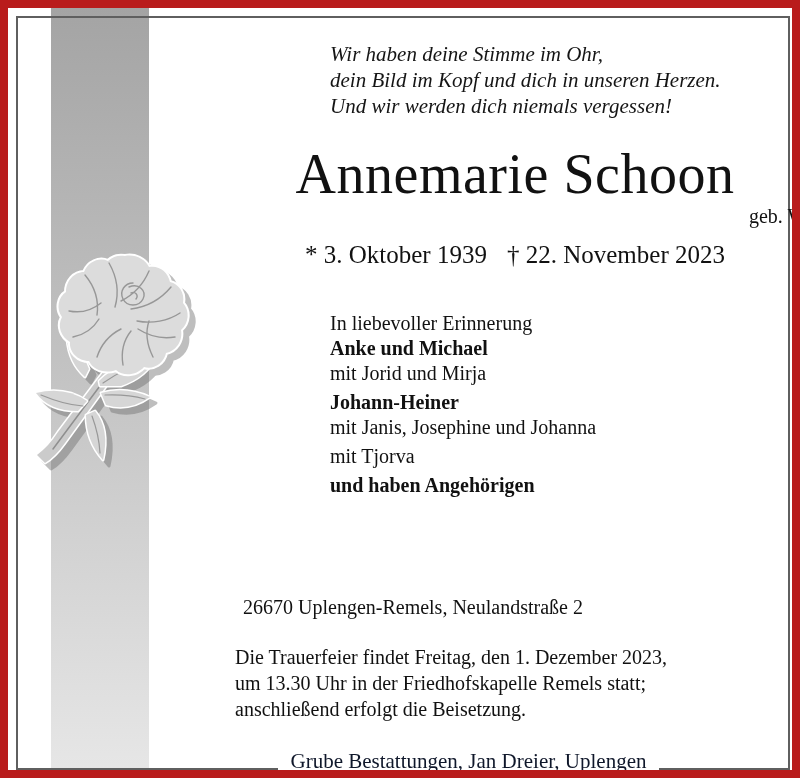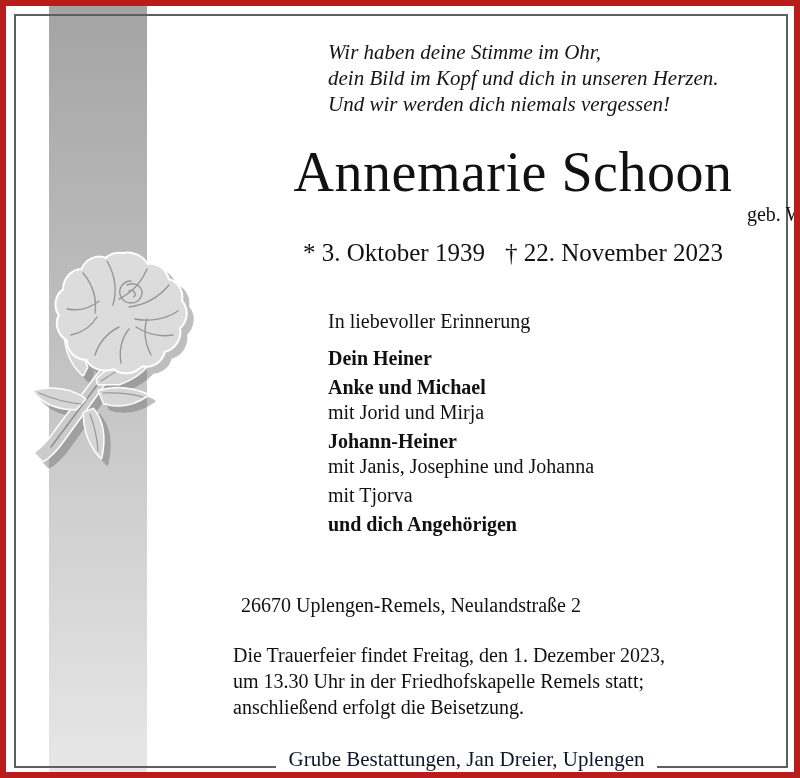--- a/index.html
+++ b/index.html
@@ -1,21 +1,21 @@
 <!DOCTYPE html>
 <html><head>
 <meta charset="utf-8">
 <style>
   html,body { margin:0; padding:0; background:#fff; }
   .page {
     position:relative;
     width:800px; height:778px;
     box-sizing:border-box;
     background:#ffffff;
-    border:6px solid #b91c1c;
+    border:8px solid #b91c1c;
     font-family:"Liberation Serif", serif;
     color:#111111;
     overflow:hidden;
   }
   
   .gray-bar {
     position:absolute; z-index:1;
     left:43px; top:0; width:98px; height:768px;
     background:linear-gradient(180deg,#a4a4a4 0%,#c8c8c8 55%,#e7e7e7 100%);
   }
@@ -35,21 +35,21 @@
     left:322px; top:33px;
     font-style:italic; font-size:21px; line-height:26px;
     color:#151515;
   }
   .center-col { left:141px; width:732px; text-align:center; }
   .name   { top:136px; font-size:56px; line-height:1.08; letter-spacing:0.5px; }
   .maiden { top:197px; font-size:20px;text-align:right; }
   .dates  { top:233px; font-size:25px; }
   .dates .birth { margin-right:20px; }
   .memorial { left:322px; top:303px; font-size:20px; }
-  .memorial .intro { line-height:25px; margin-bottom:12px; }
+  .memorial .intro { line-height:25px; }
   .memorial .group { margin-bottom:4px; }
   .memorial .g-name  { font-weight:700; line-height:25px; }
   .memorial .g-detail{ line-height:25px; }
   .address { left:235px; top:587px; font-size:20px; line-height:25px; }
   .funeral { left:227px; top:636px; font-size:20px; line-height:26px; }
   .footer-band {
     position:absolute; z-index:5;
     left:141px; top:741px; width:639px;
     text-align:center;
   }
@@ -116,35 +116,32 @@
 
   <div class="txt center-col name">Annemarie Schoon</div>
   <div class="txt center-col maiden">geb. Wiesemann</div>
   <div class="txt center-col dates">
     <span class="birth">* 3. Oktober 1939</span><span>† 22. November 2023</span>
   </div>
 
   <div class="txt memorial">
     <div class="intro">In liebevoller Erinnerung</div>
     <div class="group">
-      <div class="g-name">Dein Heiner</div>
-    </div>
-    <div class="group">
       <div class="g-name">Anke und Michael</div>
       <div class="g-detail">mit Jorid und Mirja</div>
     </div>
     <div class="group">
       <div class="g-name">Johann-Heiner</div>
       <div class="g-detail">mit Janis, Josephine und Johanna</div>
     </div>
     <div class="group">
       <div class="g-detail">mit Tjorva</div>
     </div>
     <div class="group">
-      <div class="g-name">und dich Angehörigen</div>
+      <div class="g-name">und haben Angehörigen</div>
     </div>
   </div>
 
   <div class="txt address">26670 Uplengen-Remels, Neulandstraße 2</div>
 
   <div class="txt funeral">
     <div>Die Trauerfeier findet Freitag, den 1. Dezember 2023,</div>
     <div>um 13.30 Uhr in der Friedhofskapelle Remels statt;</div>
     <div>anschließend erfolgt die Beisetzung.</div>
   </div>

